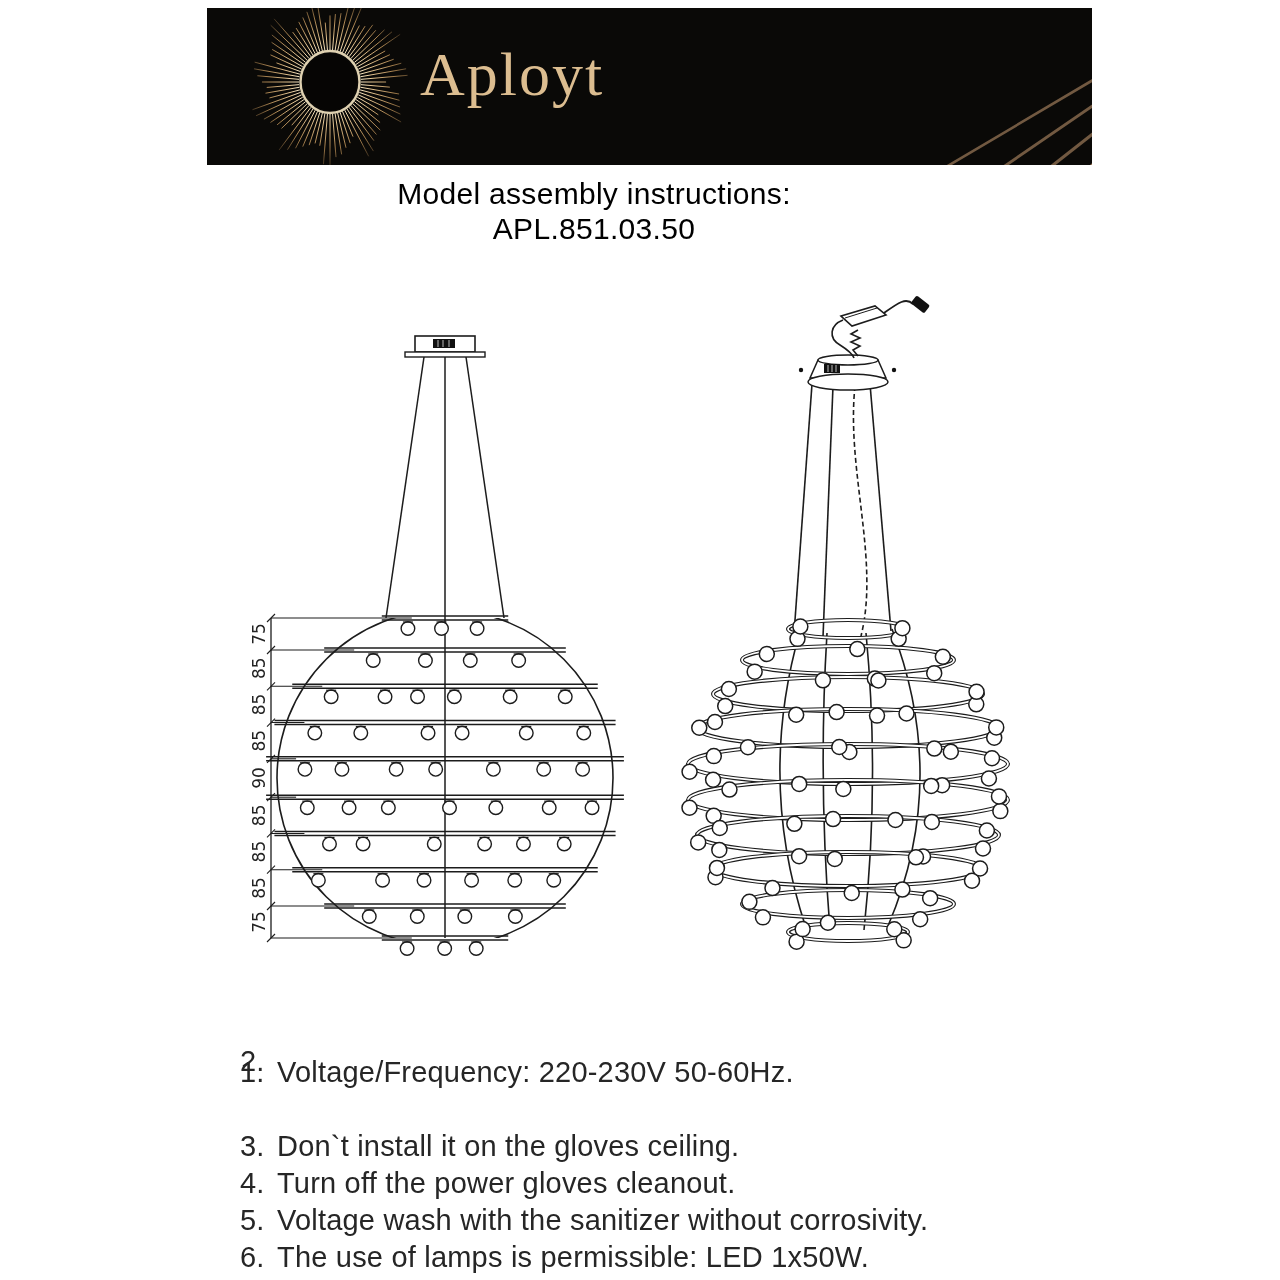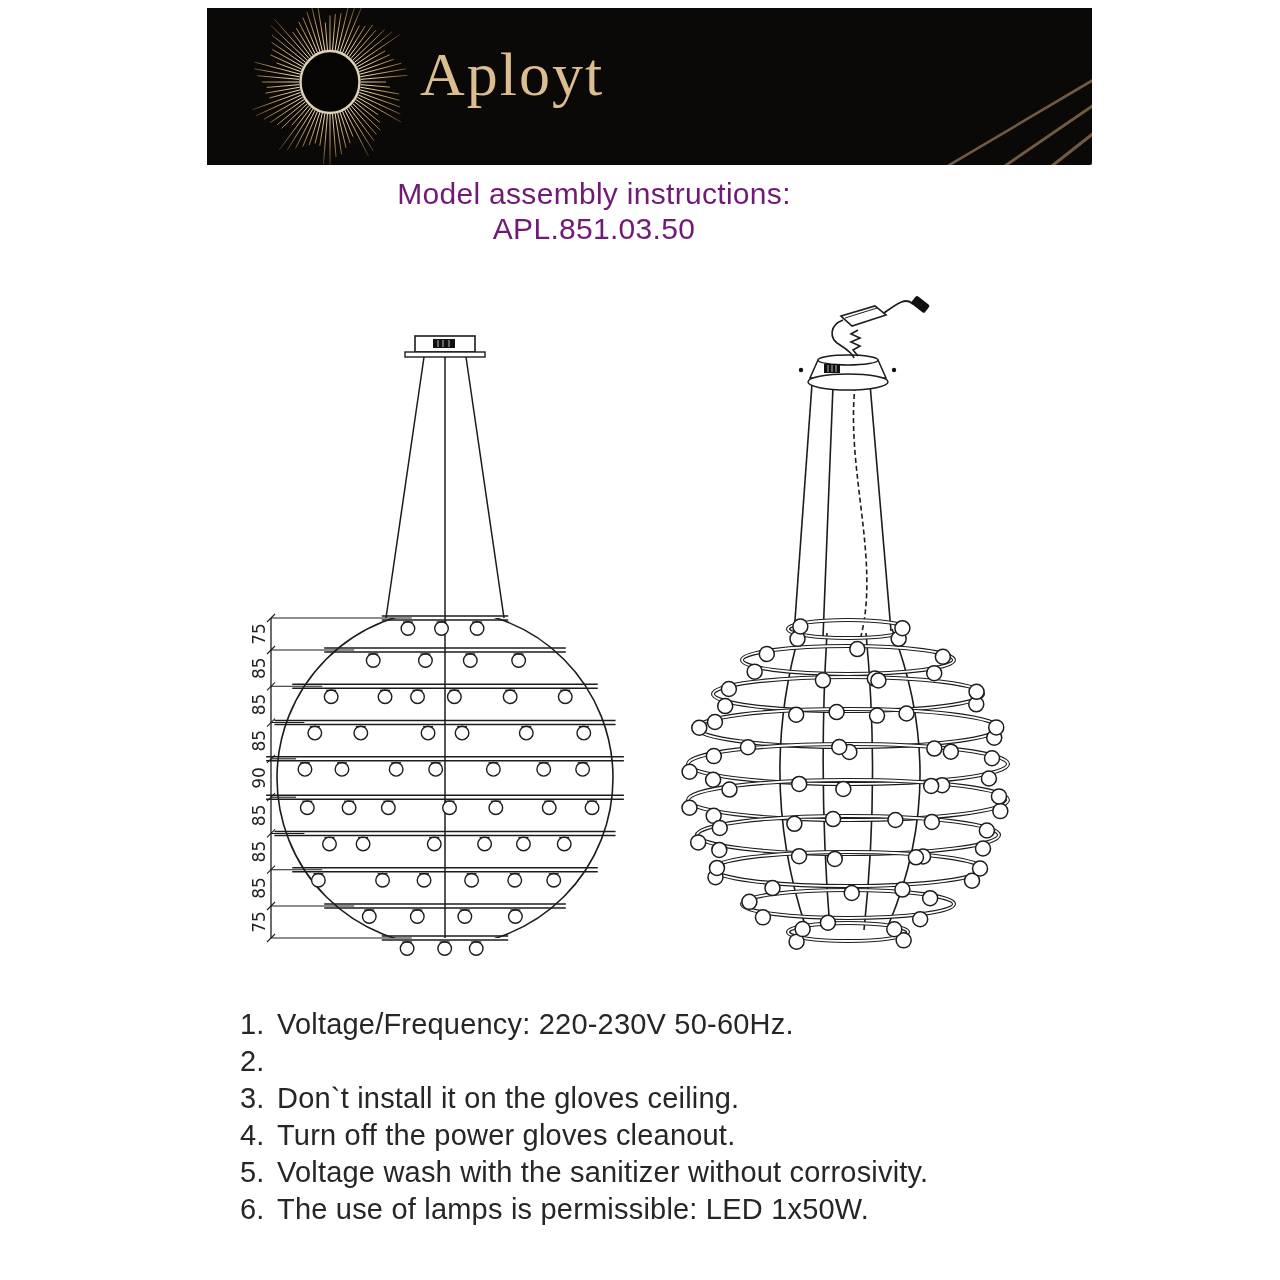--- a/index.html
+++ b/index.html
@@ -13,30 +13,30 @@
   }
   .banner svg{position:absolute;left:0;top:0;}
   .wordmark{
     position:absolute;left:213px;top:34px;
     font-family:"Liberation Serif",serif;
     font-size:62px;line-height:64px;font-weight:400;
     color:#dcbd90;letter-spacing:2px;
   }
   .title-block{
     position:absolute;left:0;top:176px;width:1188px;
-    text-align:center;color:#701a75;
+    text-align:center;color:#000000;
   }
   .title-block div{font-size:30px;line-height:35px;letter-spacing:.3px;}
   .drawing{position:absolute;}
   .instructions{
     position:absolute;left:240px;top:1008px;width:850px;color:#262626;
   }
   .instr-row{display:flex;align-items:baseline;height:37px;font-size:29px;}
   .instr-num{width:37px;flex:0 0 37px;}
-  .instr-text{letter-spacing:.2px;white-space:nowrap;}
+  .instr-text{letter-spacing:.2px;white-space:nowrap;margin-top:48px;}
 </style>
 </head>
 <body>
 
 <div class="banner">
   <svg id="banner-svg" width="885" height="157" viewBox="0 0 885 157">
       <defs>
         <radialGradient id="sg" gradientUnits="userSpaceOnUse" cx="123" cy="74" r="88">
           <stop offset="30%" stop-color="#fff6dd"></stop>
           <stop offset="48%" stop-color="#e6c693"></stop>

